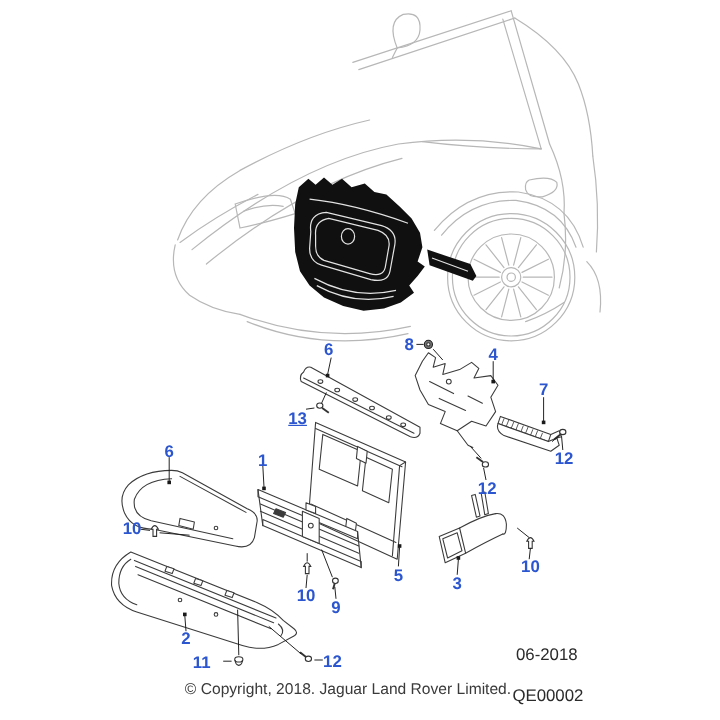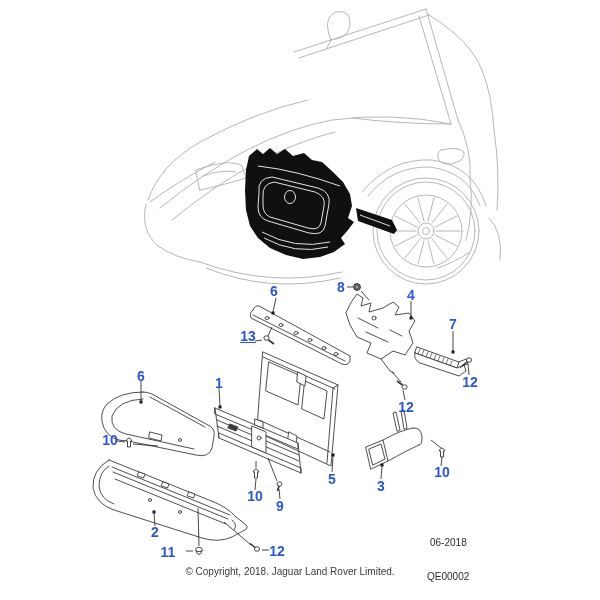--- a/index.html
+++ b/index.html
@@ -7,27 +7,27 @@
     position:relative;width:600px;height:600px;background:#ffffff;overflow:hidden;
     font-family:"Liberation Sans",sans-serif;
   }
   .stage svg{position:absolute;left:0;top:0;}
   .callout{
     position:absolute;transform:translate(-50%,-50%);
     color:var(--accent,#2c56cf);font-weight:bold;font-size:14px;line-height:1;
     letter-spacing:0;cursor:pointer;user-select:none;
   }
   .doc-date,.doc-code{
-    position:absolute;font-size:10px;color:#2b2b2b;line-height:1.15;white-space:nowrap;
+    position:absolute;font-size:14px;color:#2b2b2b;line-height:1.15;white-space:nowrap;
   }
   .doc-date{left:430px;top:537px;}
   .doc-code{left:427px;top:571px;}
   .copyright{
     position:absolute;left:290px;top:566px;transform:translateX(-50%);
-    font-size:10px;color:#3a3a3a;white-space:nowrap;
+    font-size:13px;color:#3a3a3a;white-space:nowrap;
   }
 </style>
 </head>
 <body>
 
 <div class="stage">
 
   <svg width="600" height="600" viewBox="0 0 600 600">
 
     <g stroke="#b7b7b7" stroke-width="1" fill="none" stroke-linecap="round">
@@ -245,21 +245,21 @@
       <rect x="331.5" y="453.5" width="3" height="3"></rect>
       <rect x="380.5" y="463.5" width="3" height="3"></rect>
       <rect x="152.5" y="510.5" width="3" height="3"></rect>
     </g>
   </svg>
 
   <div id="callout-layer">
       <div class="callout" style="left: 274px; top: 291px;">6</div>
       <div class="callout" style="left: 341px; top: 287px;">8</div>
       <div class="callout" style="left: 411px; top: 295px;">4</div>
-      <div class="callout" style="left: 248px; top: 336px; text-decoration: underline;">13</div>
+      <div class="callout" style="left: 248px; top: 348px; text-decoration: underline;">13</div>
       <div class="callout" style="left: 453px; top: 324px;">7</div>
       <div class="callout" style="left: 141px; top: 376px;">6</div>
       <div class="callout" style="left: 219px; top: 383px;">1</div>
       <div class="callout" style="left: 470px; top: 382px;">12</div>
       <div class="callout" style="left: 406px; top: 407px;">12</div>
       <div class="callout" style="left: 110px; top: 440px;">10</div>
       <div class="callout" style="left: 332px; top: 479px;">5</div>
       <div class="callout" style="left: 255px; top: 496px;">10</div>
       <div class="callout" style="left: 280px; top: 506px;">9</div>
       <div class="callout" style="left: 442px; top: 472px;">10</div>

